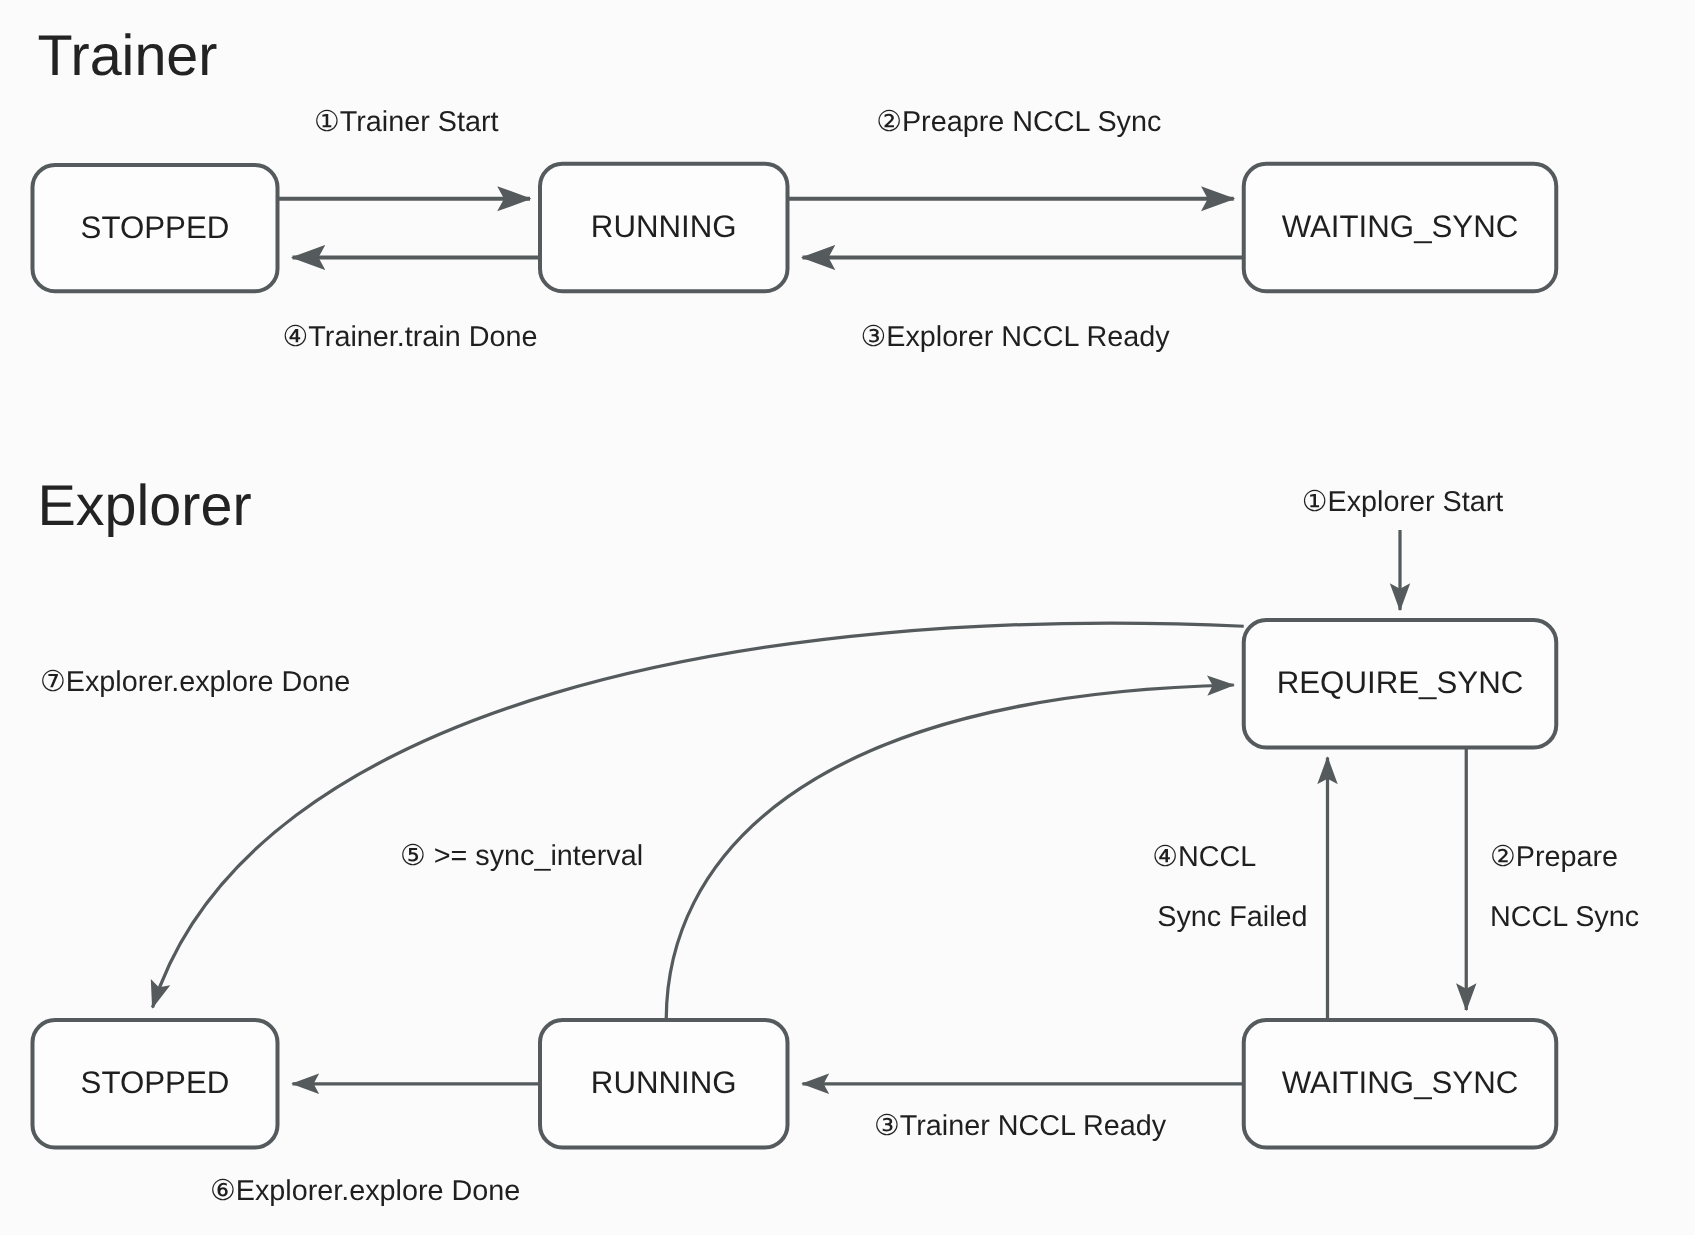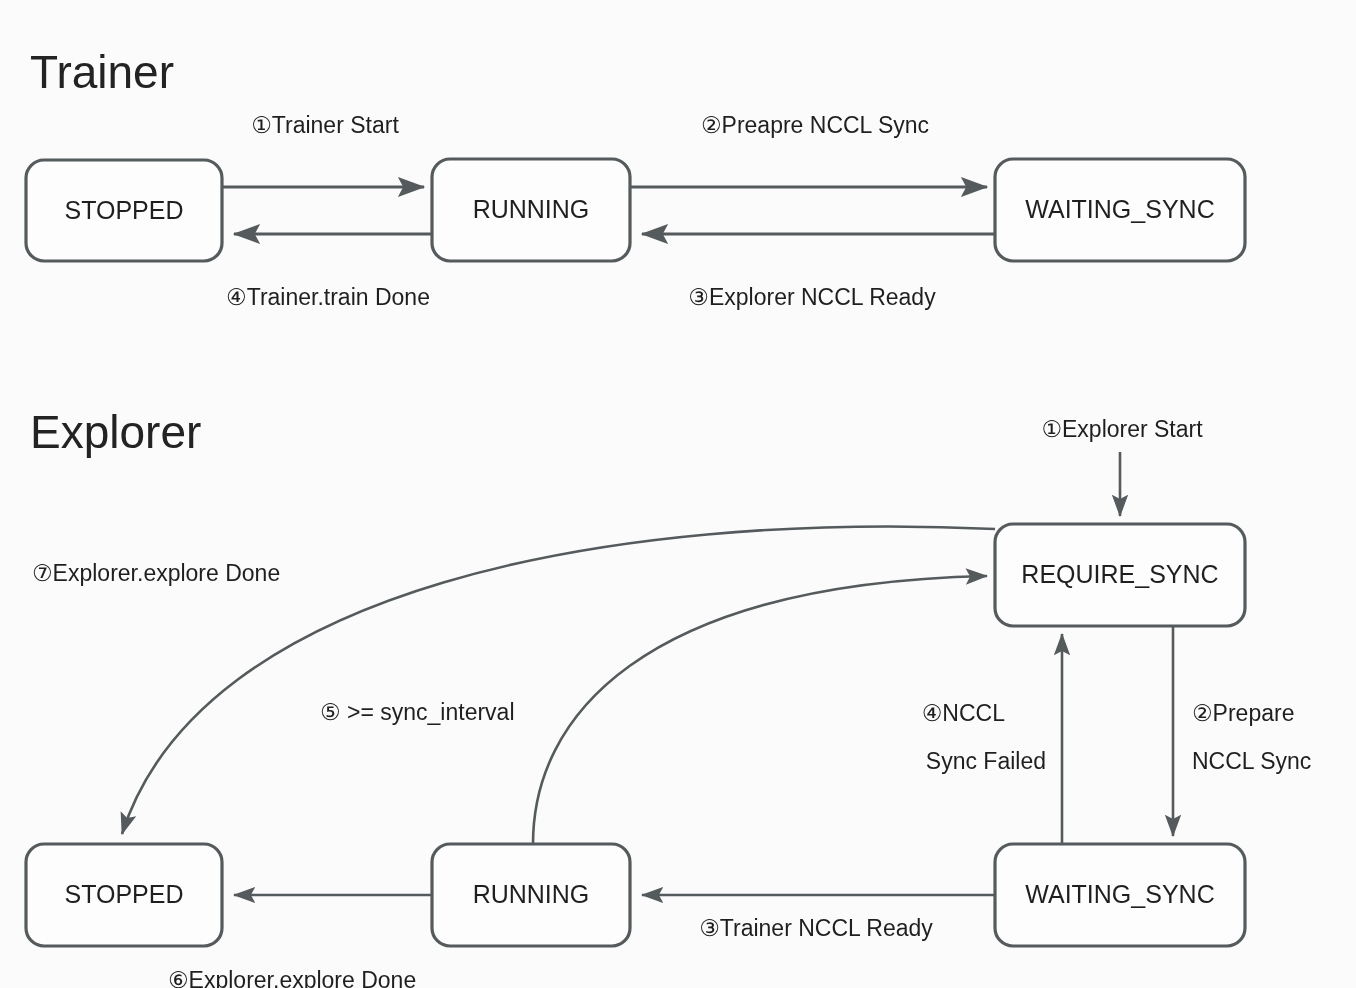--- a/index.html
+++ b/index.html
@@ -2,21 +2,21 @@
 <html><head>
 <meta charset="utf-8">
 <style>
   html,body{margin:0;padding:0;}
   body{
     width:1356px;height:988px;
     background:#fbfbfb;
     font-family:"Liberation Sans","DejaVu Sans",sans-serif;
     overflow:hidden;
   }
-  #diagram-root{position:relative;width:1356px;height:876px;margin-top:28px;}
+  #diagram-root{position:relative;width:1356px;height:876px;}
   svg#state-diagram{display:block;width:1356px;height:988px;}
   .section-title{font-size:46px;fill:#232323;font-family:"Liberation Sans","DejaVu Sans",sans-serif;}
   .state-box{fill:#fdfdfd;stroke:#555a5c;stroke-width:3.2;}
   .state-label{font-size:25px;fill:#1f1f1f;text-anchor:middle;dominant-baseline:middle;
     font-family:"Liberation Sans","DejaVu Sans",sans-serif;}
   .edge{fill:none;stroke:#555a5c;stroke-width:3.2;}
   .edge-thin{fill:none;stroke:#555a5c;stroke-width:2.6;}
   .edge-label{font-size:23px;fill:#1f1f1f;font-family:"Liberation Sans","DejaVu Sans",sans-serif;}
   .ta-mid{text-anchor:middle;}
   .ta-start{text-anchor:start;}

